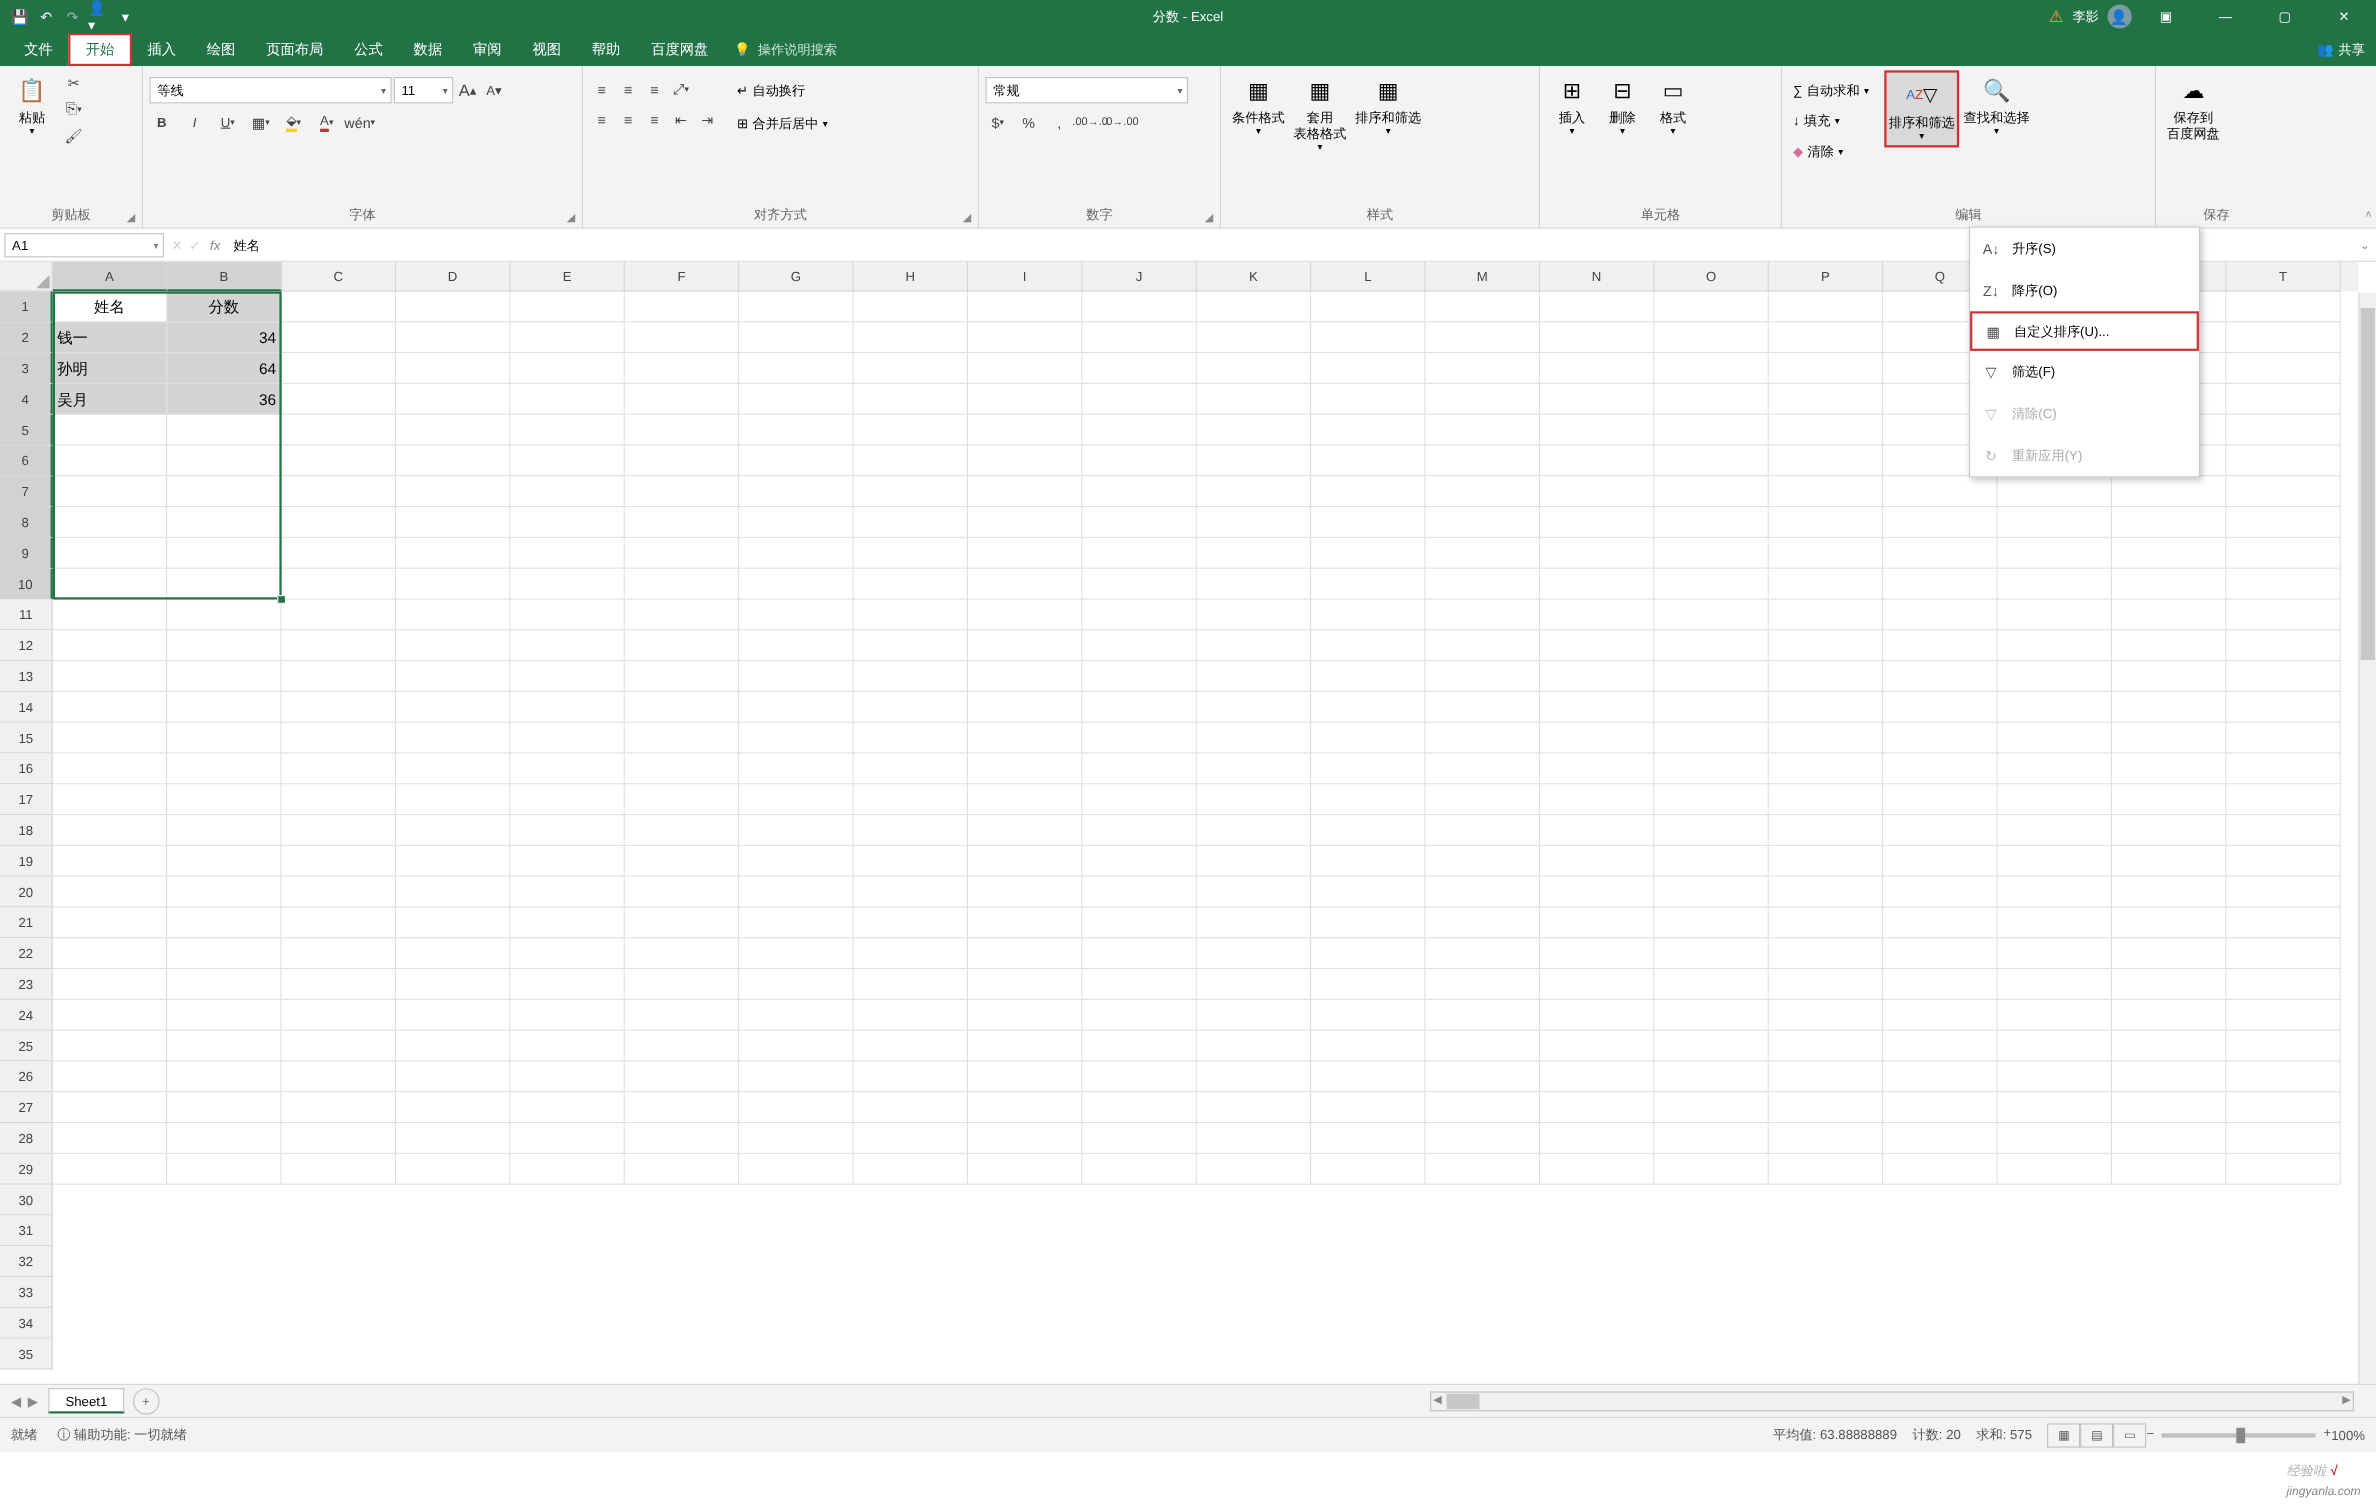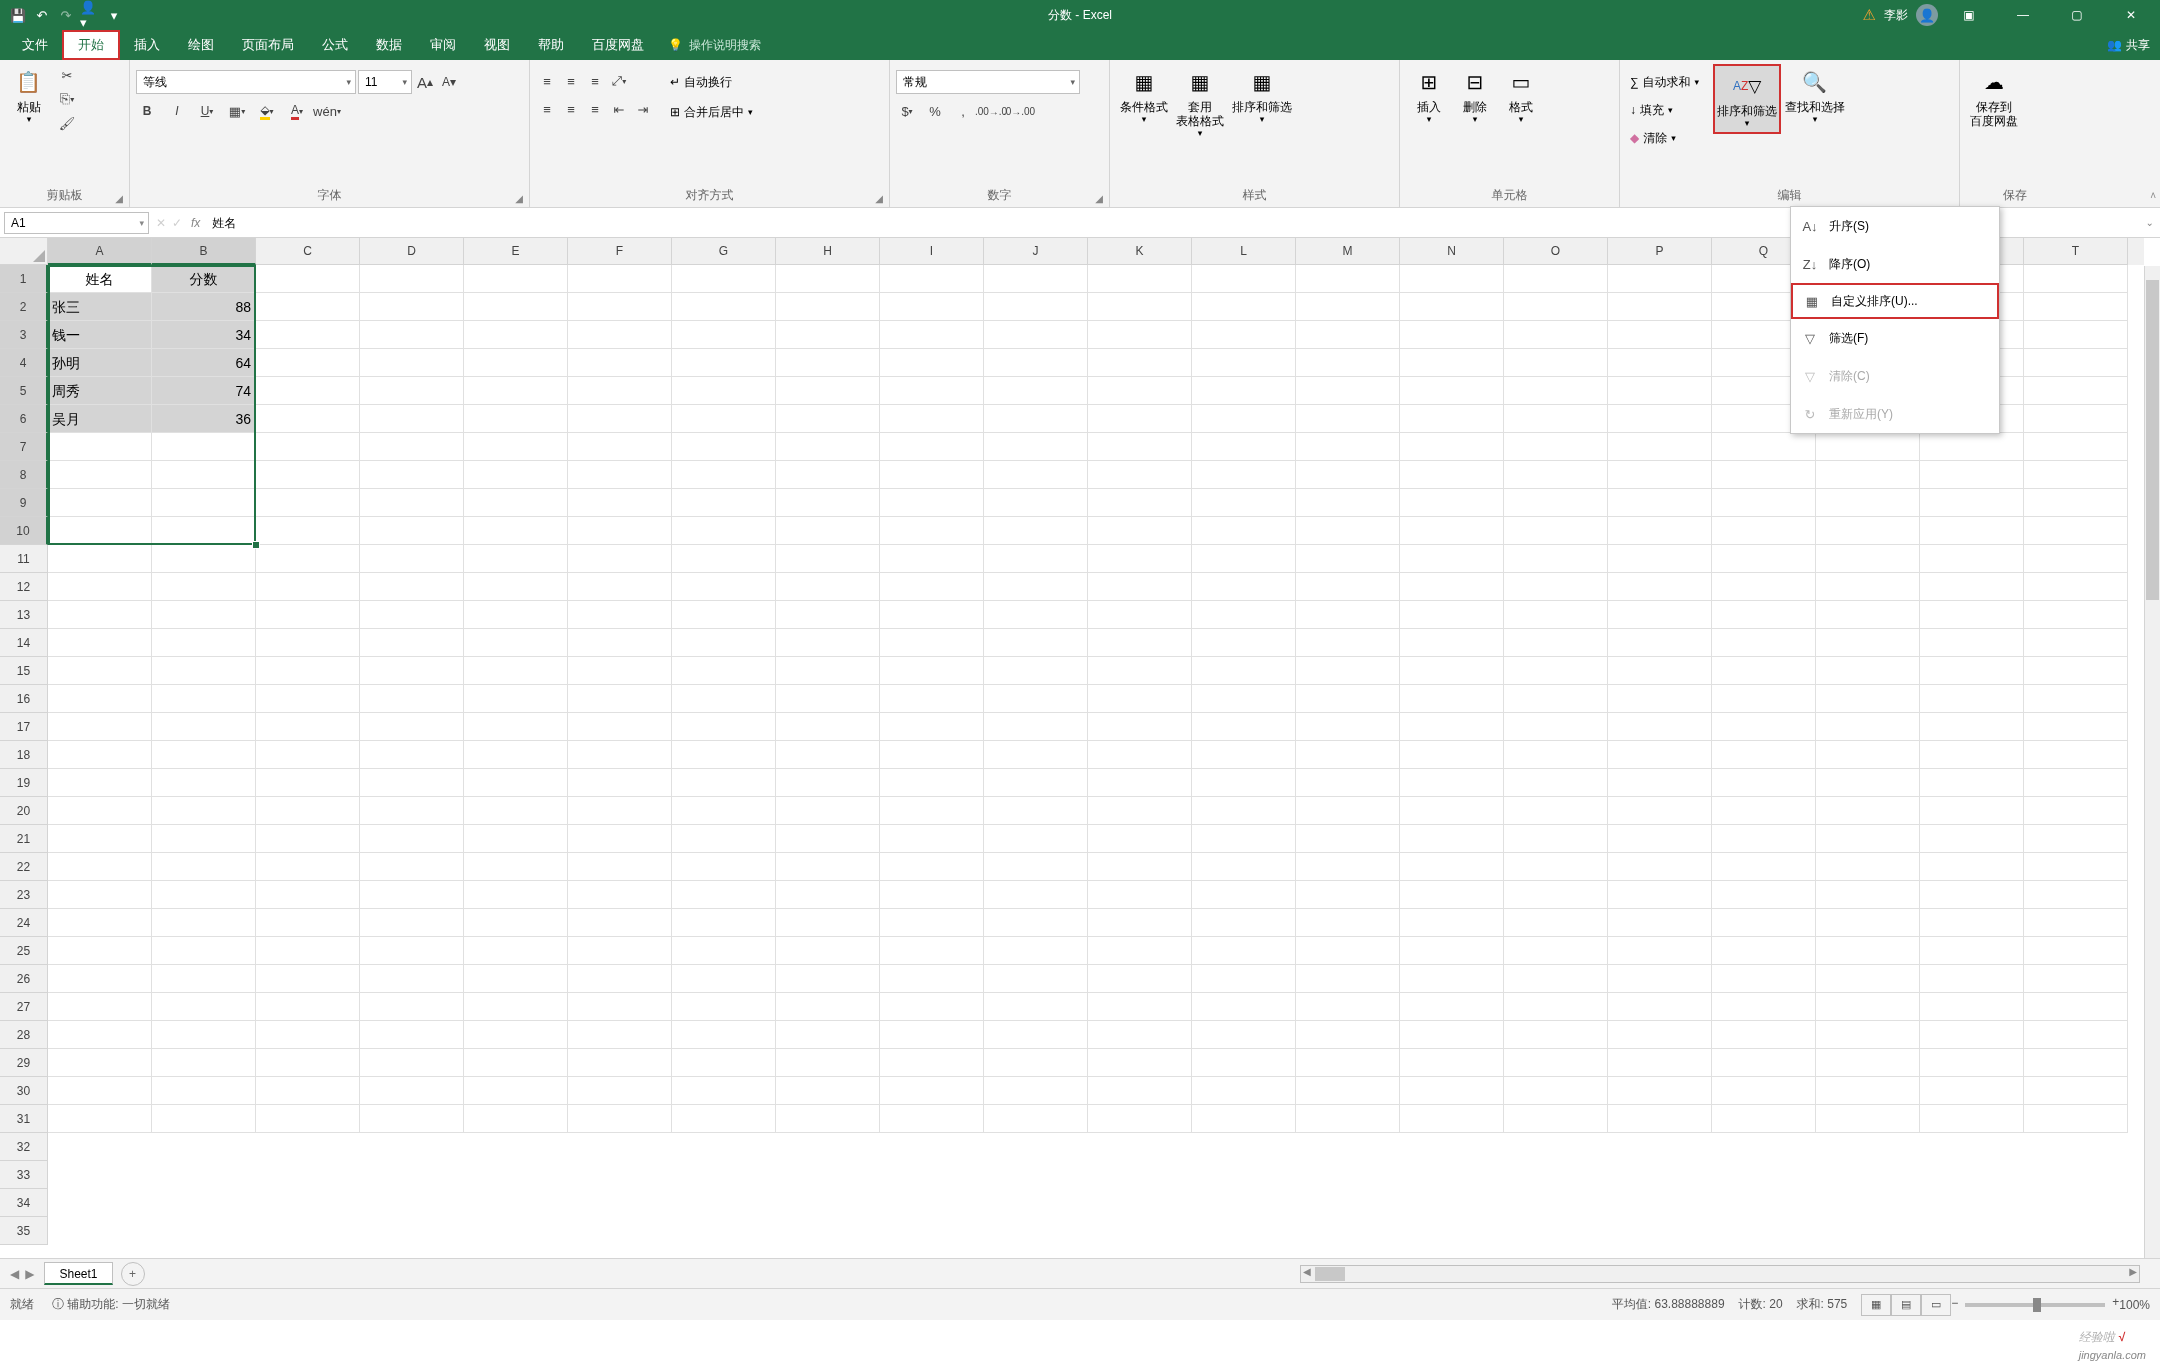--- a/index.html
+++ b/index.html
@@ -437,42 +437,20 @@
         <div class="cell" style="width: 104px;"></div>
         <div class="cell" style="width: 104px;"></div>
         <div class="cell" style="width: 104px;"></div>
         <div class="cell" style="width: 104px;"></div>
         <div class="cell" style="width: 104px;"></div>
         <div class="cell" style="width: 104px;"></div>
         <div class="cell" style="width: 104px;"></div>
         <div class="cell" style="width: 104px;"></div>
       </div>
       <div class="cellrow">
-        <div class="cell sel" style="width: 104px;">张三</div>
-        <div class="cell num sel" style="width: 104px;">88</div>
-        <div class="cell" style="width: 104px;"></div>
-        <div class="cell" style="width: 104px;"></div>
-        <div class="cell" style="width: 104px;"></div>
-        <div class="cell" style="width: 104px;"></div>
-        <div class="cell" style="width: 104px;"></div>
-        <div class="cell" style="width: 104px;"></div>
-        <div class="cell" style="width: 104px;"></div>
-        <div class="cell" style="width: 104px;"></div>
-        <div class="cell" style="width: 104px;"></div>
-        <div class="cell" style="width: 104px;"></div>
-        <div class="cell" style="width: 104px;"></div>
-        <div class="cell" style="width: 104px;"></div>
-        <div class="cell" style="width: 104px;"></div>
-        <div class="cell" style="width: 104px;"></div>
-        <div class="cell" style="width: 104px;"></div>
-        <div class="cell" style="width: 104px;"></div>
-        <div class="cell" style="width: 104px;"></div>
-        <div class="cell" style="width: 104px;"></div>
-      </div>
-      <div class="cellrow">
         <div class="cell sel" style="width: 104px;">钱一</div>
         <div class="cell num sel" style="width: 104px;">34</div>
         <div class="cell" style="width: 104px;"></div>
         <div class="cell" style="width: 104px;"></div>
         <div class="cell" style="width: 104px;"></div>
         <div class="cell" style="width: 104px;"></div>
         <div class="cell" style="width: 104px;"></div>
         <div class="cell" style="width: 104px;"></div>
         <div class="cell" style="width: 104px;"></div>
         <div class="cell" style="width: 104px;"></div>
@@ -483,42 +461,20 @@
         <div class="cell" style="width: 104px;"></div>
         <div class="cell" style="width: 104px;"></div>
         <div class="cell" style="width: 104px;"></div>
         <div class="cell" style="width: 104px;"></div>
         <div class="cell" style="width: 104px;"></div>
         <div class="cell" style="width: 104px;"></div>
       </div>
       <div class="cellrow">
         <div class="cell sel" style="width: 104px;">孙明</div>
         <div class="cell num sel" style="width: 104px;">64</div>
-        <div class="cell" style="width: 104px;"></div>
-        <div class="cell" style="width: 104px;"></div>
-        <div class="cell" style="width: 104px;"></div>
-        <div class="cell" style="width: 104px;"></div>
-        <div class="cell" style="width: 104px;"></div>
-        <div class="cell" style="width: 104px;"></div>
-        <div class="cell" style="width: 104px;"></div>
-        <div class="cell" style="width: 104px;"></div>
-        <div class="cell" style="width: 104px;"></div>
-        <div class="cell" style="width: 104px;"></div>
-        <div class="cell" style="width: 104px;"></div>
-        <div class="cell" style="width: 104px;"></div>
-        <div class="cell" style="width: 104px;"></div>
-        <div class="cell" style="width: 104px;"></div>
-        <div class="cell" style="width: 104px;"></div>
-        <div class="cell" style="width: 104px;"></div>
-        <div class="cell" style="width: 104px;"></div>
-        <div class="cell" style="width: 104px;"></div>
-      </div>
-      <div class="cellrow">
-        <div class="cell sel" style="width: 104px;">周秀</div>
-        <div class="cell num sel" style="width: 104px;">74</div>
         <div class="cell" style="width: 104px;"></div>
         <div class="cell" style="width: 104px;"></div>
         <div class="cell" style="width: 104px;"></div>
         <div class="cell" style="width: 104px;"></div>
         <div class="cell" style="width: 104px;"></div>
         <div class="cell" style="width: 104px;"></div>
         <div class="cell" style="width: 104px;"></div>
         <div class="cell" style="width: 104px;"></div>
         <div class="cell" style="width: 104px;"></div>
         <div class="cell" style="width: 104px;"></div>

